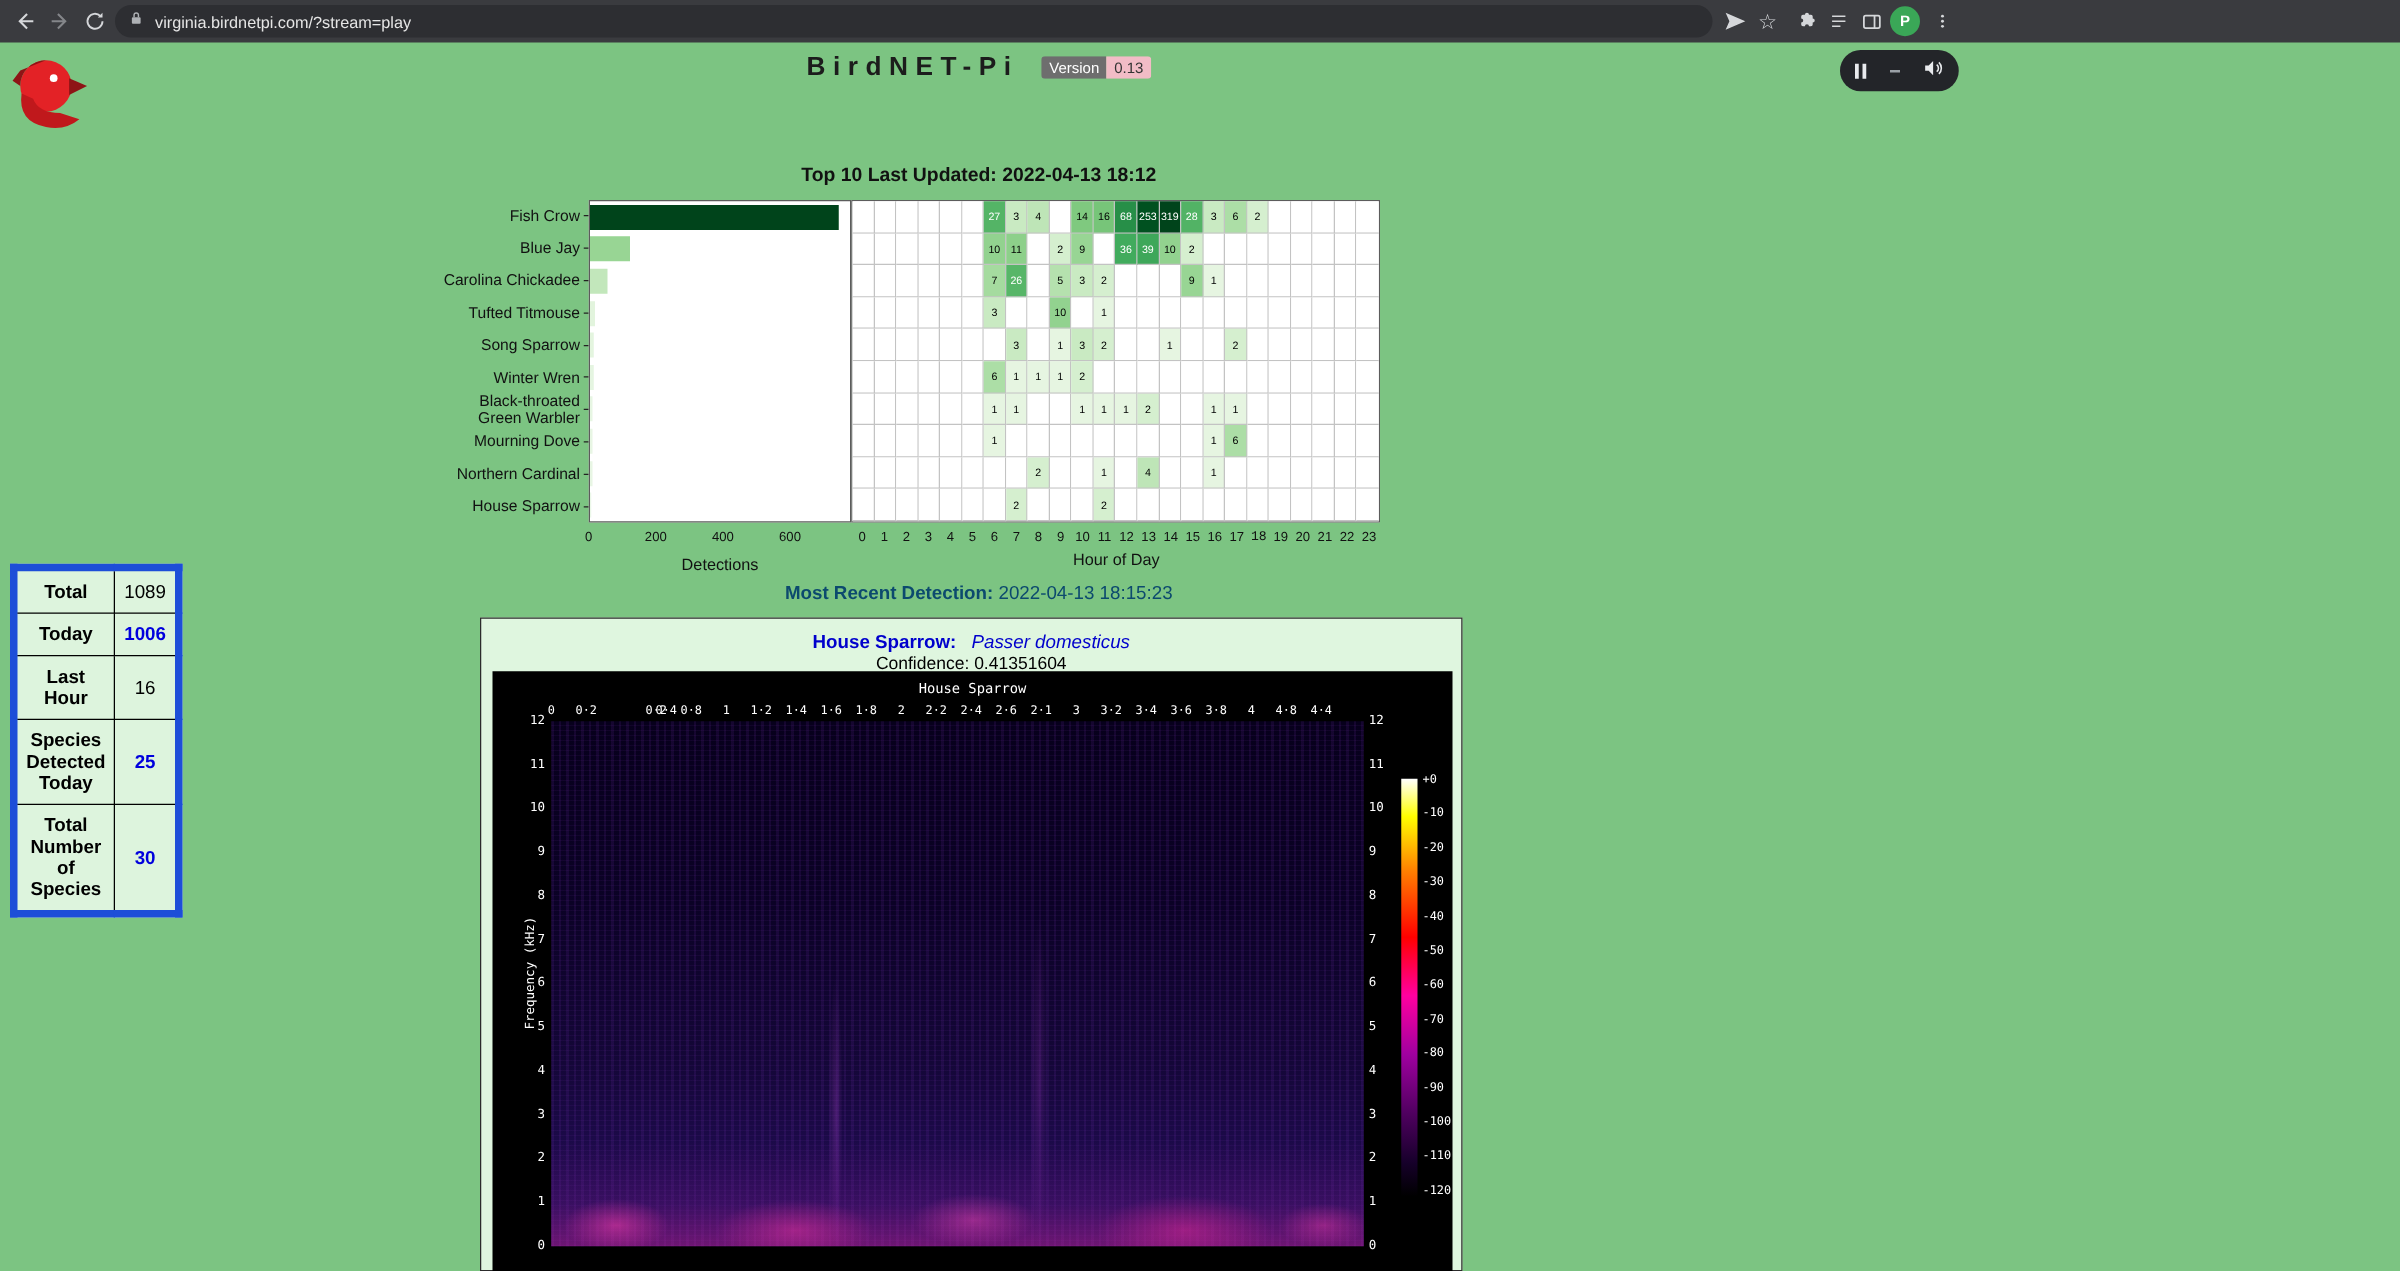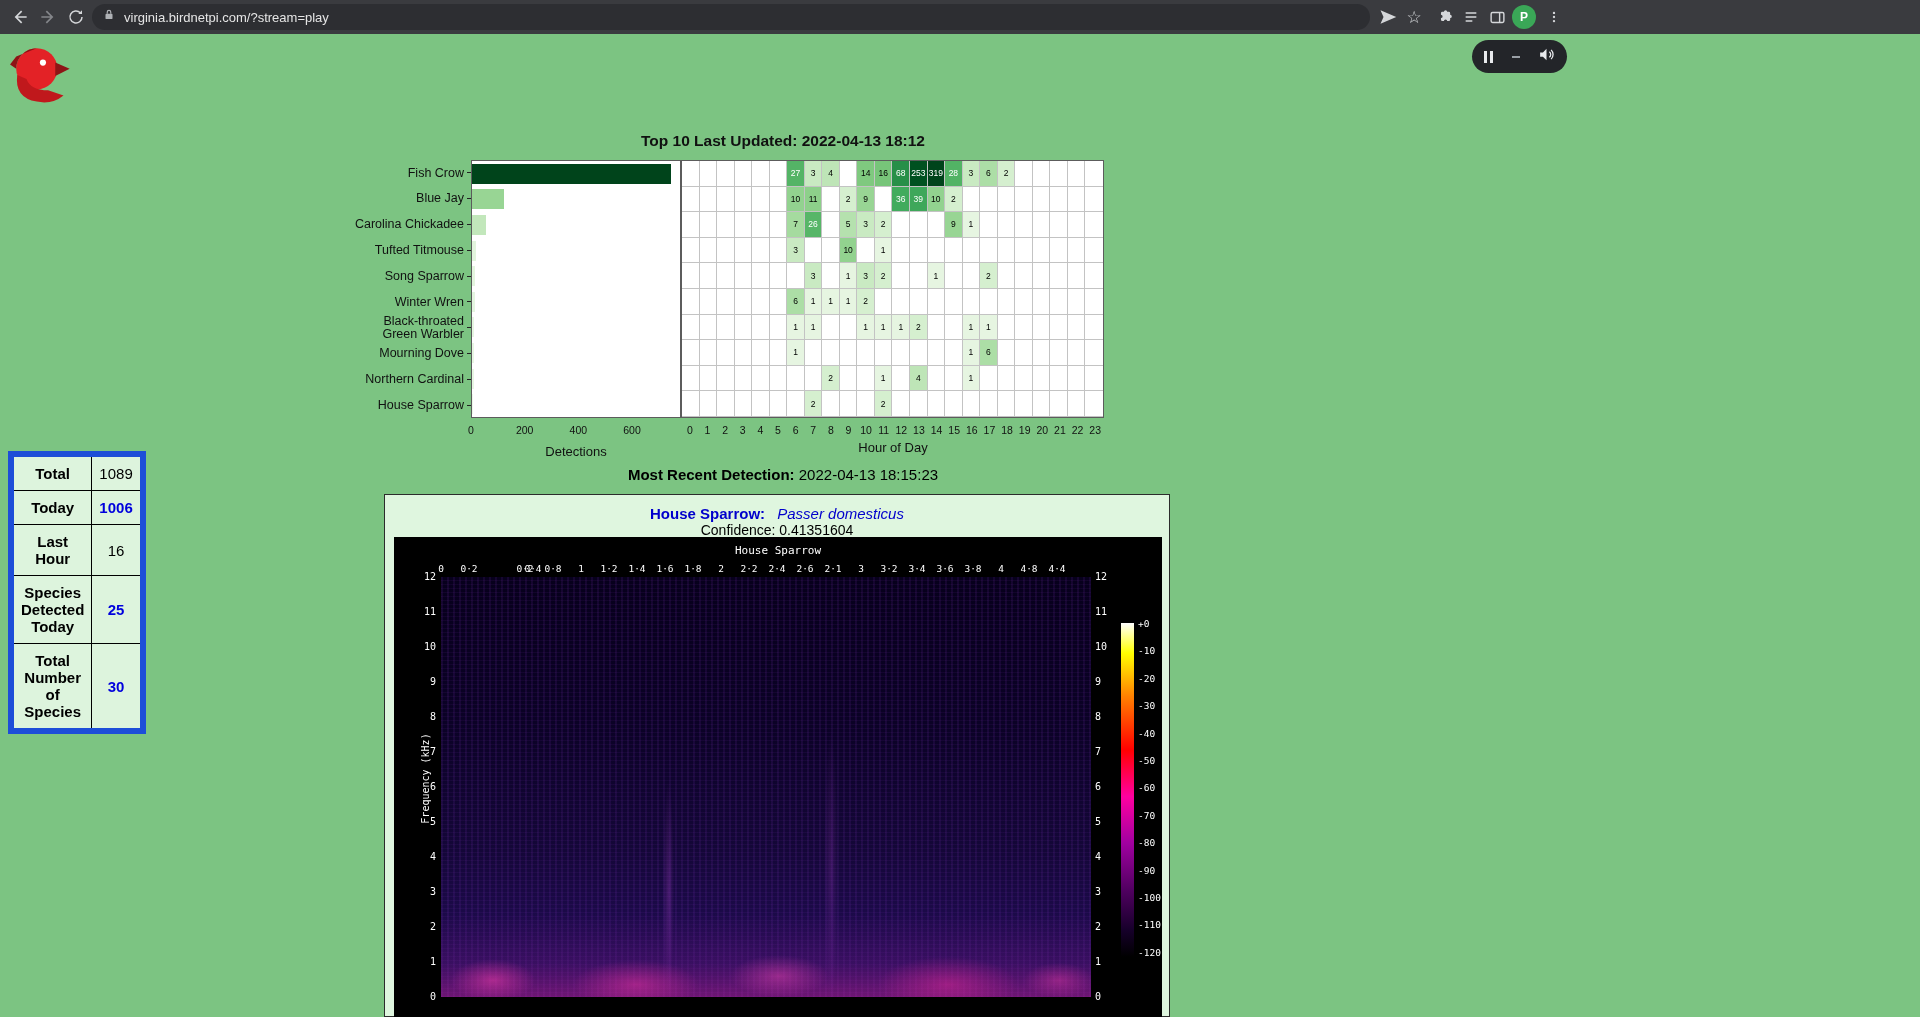--- a/index.html
+++ b/index.html
@@ -74,21 +74,21 @@
   
   .stats-table { position:absolute; left:8px; top:417px; width:135px;
                  border-collapse:collapse; background:#ddf4dd; }
   .stats-table td { border:1px solid #000; text-align:center; vertical-align:middle;
                     padding:8px 7px; }
   .stats-table { border:6px solid #1d4ed8; }
   .stat-label { font-weight:bold; font-size:15px; color:#000; width:77px; }
   .stat-value { font-size:15px; color:#000; width:58px; }
   .stat-value.link { color:#0000dd; font-weight:bold; cursor:pointer; }
 
-  .recent-line { top:432px; font-size:15px; color:#000000; }
+  .recent-line { top:432px; font-size:15px; color:#0c4a6e; }
   .recent-line b { font-weight:bold; }
 
   
   .panel { position:absolute; left:384px; top:460px; width:786px; height:523px;
            background:#dff6df; border:1px solid #2c2c2c; }
   .det-line1 { position:absolute; top:10px; left:0; width:100%; text-align:center;
                font-size:15px; }
   .det-species { color:#0000cc; font-weight:bold; cursor:pointer; }
   .det-sci { color:#0000cc; font-style:italic; cursor:pointer; margin-left:8px; }
   .det-conf { position:absolute; top:27px; left:0; width:100%; text-align:center;
@@ -191,20 +191,27 @@
 <div class="page">
 
   <svg class="logo" viewBox="0 0 72 72">
     <circle cx="28" cy="26" r="20" fill="#e32226"></circle>
     <path d="M28 6a20 20 0 0 0-20 20L2 22l6-8z" fill="#8e1416"></path>
     <path d="M9 32q-3 22 19 26q15 3 26-6l-15-5q-17 0-21-11z" fill="#c0181c"></path>
     <path d="M46 20l14 6-14 7z" fill="#8e1416"></path>
     <circle cx="34" cy="20" r="3" fill="#fff"></circle>
   </svg>
 
+  <div class="center-band app-title-row">
+    <span class="app-title">BirdNET-Pi</span>
+    <span class="version-badge">
+      <span class="vb-l">Version</span>
+      <span class="vb-r">0.13</span>
+    </span>
+  </div>
 
   <div class="audio-player">
     <span class="pause-icon">
         <i></i>
         <i></i>
       </span>
     <span class="seek-dash"></span>
     <span>
       <svg width="17" height="17" viewBox="0 0 24 24">
           <path d="M3 9v6h4l5 5V4L7 9H3z" fill="#e8eaed"></path>
@@ -553,21 +560,21 @@
         <div class="axis-tick" style="left: 491.8px; top: 264px;">8</div>
         <div class="axis-tick" style="left: 509.425px; top: 264px;">9</div>
         <div class="axis-tick" style="left: 527.05px; top: 264px;">10</div>
         <div class="axis-tick" style="left: 544.675px; top: 264px;">11</div>
         <div class="axis-tick" style="left: 562.3px; top: 264px;">12</div>
         <div class="axis-tick" style="left: 579.925px; top: 264px;">13</div>
         <div class="axis-tick" style="left: 597.55px; top: 264px;">14</div>
         <div class="axis-tick" style="left: 615.175px; top: 264px;">15</div>
         <div class="axis-tick" style="left: 632.8px; top: 264px;">16</div>
         <div class="axis-tick" style="left: 650.425px; top: 264px;">17</div>
-        <div class="axis-tick" style="left: 668.05px; top: 264px;">18</div>
+        <div class="axis-tick" style="left: 668.05px; top: 264px; font-family: Liberation Mono, monospace;">18</div>
         <div class="axis-tick" style="left: 685.675px; top: 264px;">19</div>
         <div class="axis-tick" style="left: 703.3px; top: 264px;">20</div>
         <div class="axis-tick" style="left: 720.925px; top: 264px;">21</div>
         <div class="axis-tick" style="left: 738.55px; top: 264px;">22</div>
         <div class="axis-tick" style="left: 756.175px; top: 264px;">23</div>
       </div>
     <div class="axis-caption" style="left:237px; top:284px;">Detections</div>
     <div class="axis-caption" style="left:554px; top:280px;">Hour of Day</div>
   </div>
 

